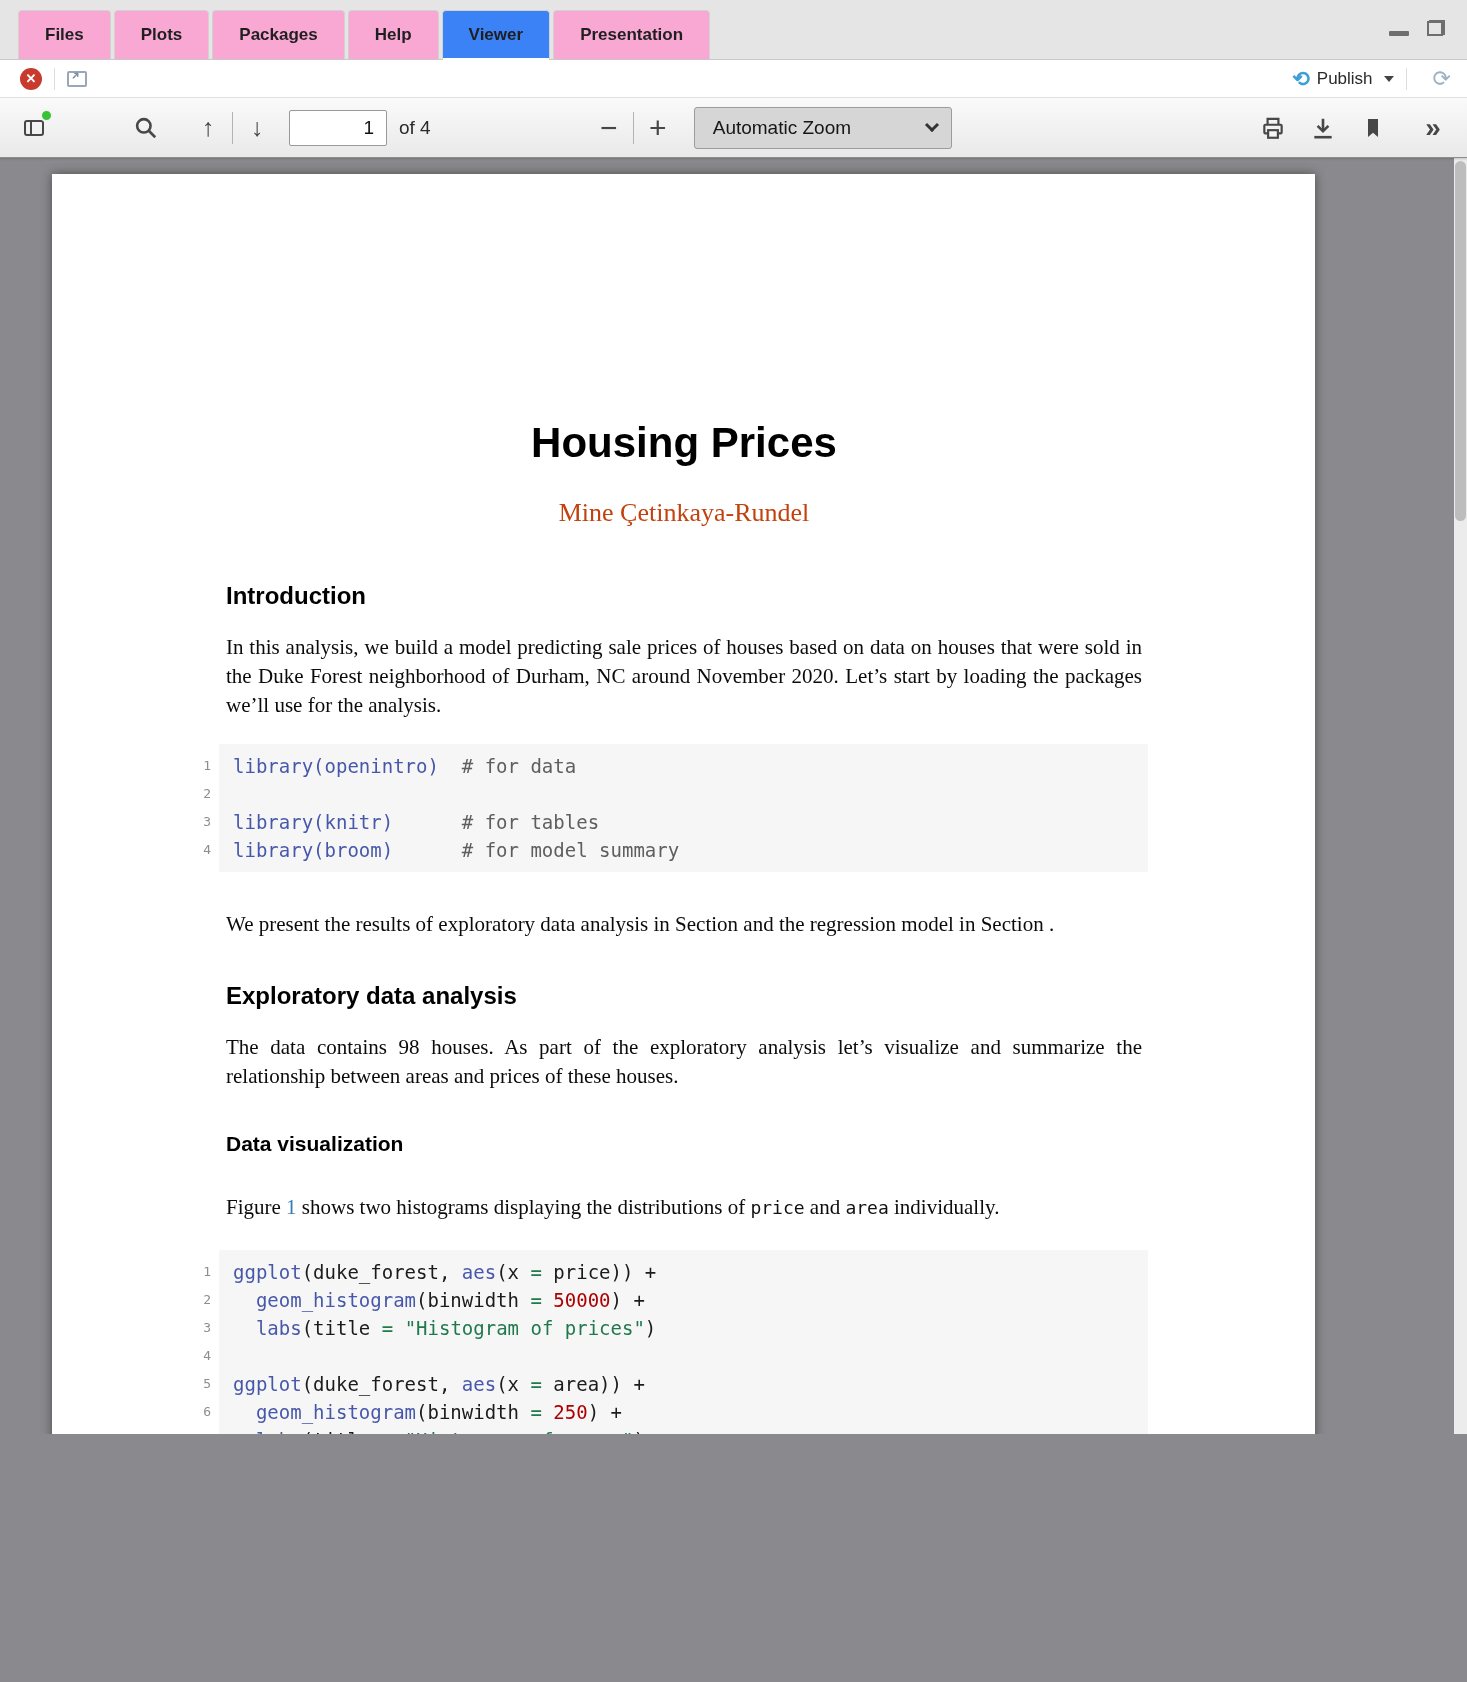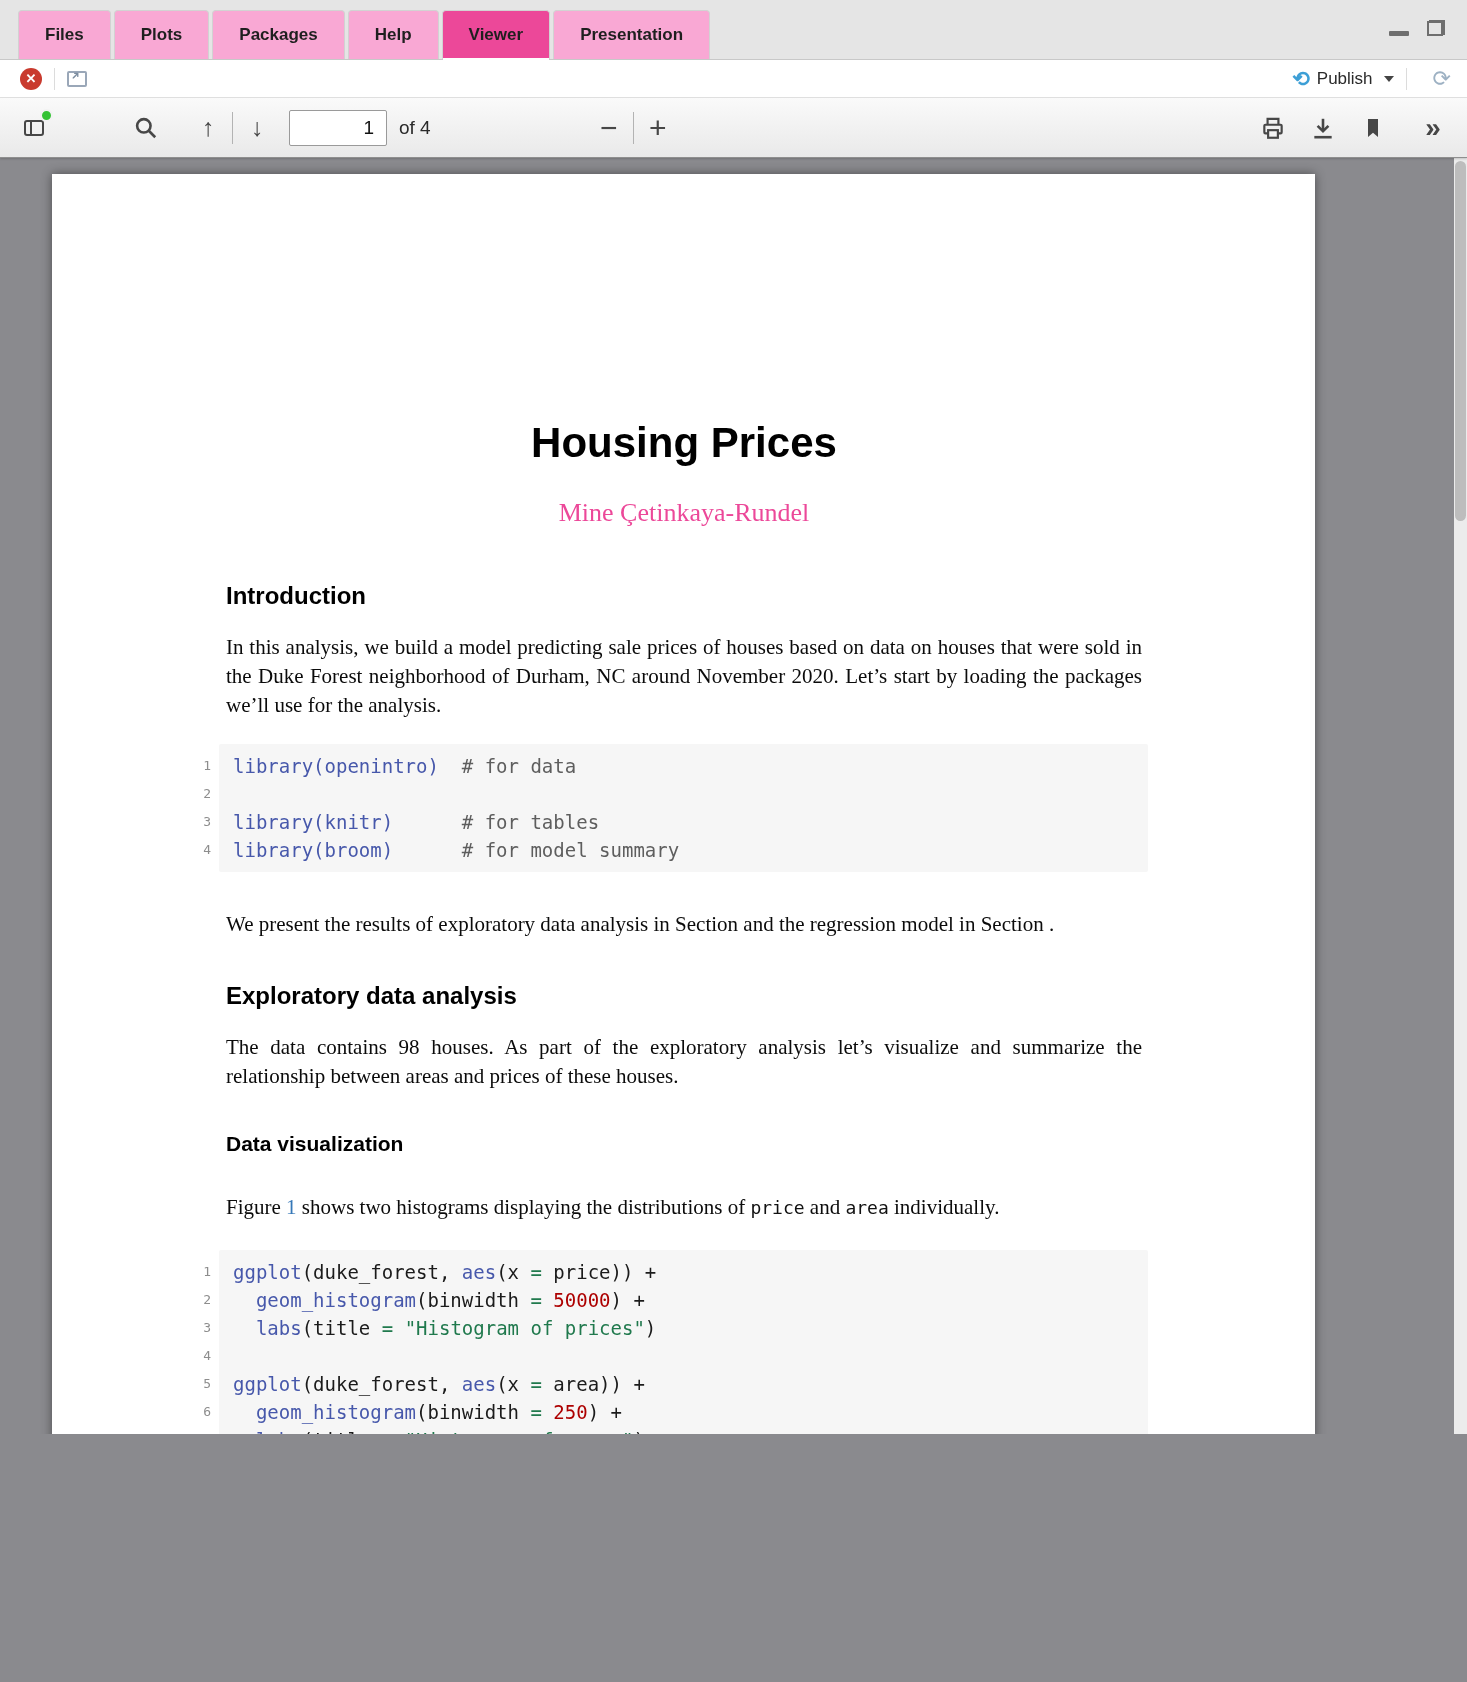--- a/index.html
+++ b/index.html
@@ -10,21 +10,21 @@
   .tabbar {
     height:60px; background:#e5e5e5; border-bottom:1px solid #c8c8c8;
     display:flex; align-items:flex-end; padding-left:18px; position:relative;
   }
   .tab {
     height:49px; display:flex; align-items:center; padding:0 26px;
     font-size:17px; font-weight:700; color:#1f1f1f;
     background:#f9a8d4; border:1px solid #d2d2d2; border-bottom:none;
     border-radius:4px 4px 0 0; margin-right:3px; cursor:pointer; white-space:nowrap;
   }
-  .tab.active { background:#ec4899; position:relative; }
+  .tab.active { background:#3b82f6; position:relative; }
   .tab.active::after { content:""; position:absolute; left:0; right:0; bottom:-1px; height:2px; background:#ffffff; }
   .winbtns { position:absolute; right:22px; top:20px; display:flex; gap:18px; align-items:center; }
   .win-min { width:20px; height:5px; background:#6e6e6e; border-radius:1px; margin-top:10px; }
   .win-restore { width:18px; height:16px; position:relative; }
   .win-restore::before { content:""; position:absolute; right:0; top:0; width:12px; height:11px; border:2px solid #6e6e6e; background:#e5e5e5; }
   .win-restore::after { content:""; position:absolute; left:0; bottom:0; width:12px; height:11px; border:2px solid #6e6e6e; background:#e5e5e5; }
 
   
   .vtoolbar {
     height:38px; background:#ffffff; border-bottom:1px solid #e2e2e2;
@@ -76,21 +76,21 @@
   .scrollbar-track { position:absolute; right:0; top:0; width:13px; height:100%; background:#ececec; }
   .scrollbar-thumb { position:absolute; right:1px; top:3px; width:11px; height:360px; background:#bdbdbd; border-radius:6px; }
 
   .pdf-page {
     position:absolute; left:52px; top:16px; width:1263px; height:1486px;
     background:#ffffff; box-shadow:0 0 10px rgba(0,0,0,.45);
   }
   .doc { padding:245px 173px 0 174px; color:#111; }
 
   .doc-title { text-align:center; font-family:"Liberation Sans",sans-serif; font-weight:700; font-size:42px; line-height:48px; color:#000; }
-  .doc-author { text-align:center; font-family:"Liberation Serif",serif; font-size:26px; line-height:32px; margin-top:30px; color:#ec4899; }
+  .doc-author { text-align:center; font-family:"Liberation Serif",serif; font-size:26px; line-height:32px; margin-top:30px; color:#c2410c; }
 
   .h1 { font-family:"Liberation Sans",sans-serif; font-weight:700; font-size:24px; line-height:30px; color:#000; }
   .h2 { font-family:"Liberation Sans",sans-serif; font-weight:700; font-size:21px; line-height:26px; color:#000; }
   .para { font-family:"Liberation Serif",serif; font-size:21px; line-height:29px; text-align:justify; color:#0b0b0b; }
   .mt-intro { margin-top:52px; }
   .mt-h-para { margin-top:22px; }
   .mt-code { margin-top:24px; }
   .mt-after-code { margin-top:38px; }
   .mt-section { margin-top:42px; }
   .mt-sub { margin-top:40px; }
@@ -183,20 +183,24 @@
   </div>
   <input class="page-input" style="margin-left: 14px;" value="1">
   <span class="of-label">of 4</span>
   <div class="pbtn" style="margin-left:160px;">
     <span class="pm-glyph">−</span>
   </div>
   <div class="ptb-sep"></div>
   <div class="pbtn">
     <span class="pm-glyph">+</span>
   </div>
+  <div class="zoom-select">
+    <span class="zoom-label">Automatic Zoom</span>
+    <span class="zoom-chev"></span>
+  </div>
   <div style="flex:1;"></div>
   <div class="pbtn">
     <svg width="26" height="26" viewBox="0 0 24 24" fill="none" stroke="currentColor" stroke-width="2">
       <path d="M7 9V3.5h10V9"></path>
       <rect x="4" y="9" width="16" height="8" rx="1"></rect>
       <rect x="7.5" y="14" width="9" height="7" fill="#f5f5f5"></rect>
     </svg>
   </div>
   <div class="pbtn" style="margin-left:14px;">
     <svg width="26" height="26" viewBox="0 0 24 24" fill="none" stroke="currentColor" stroke-width="2.4">

